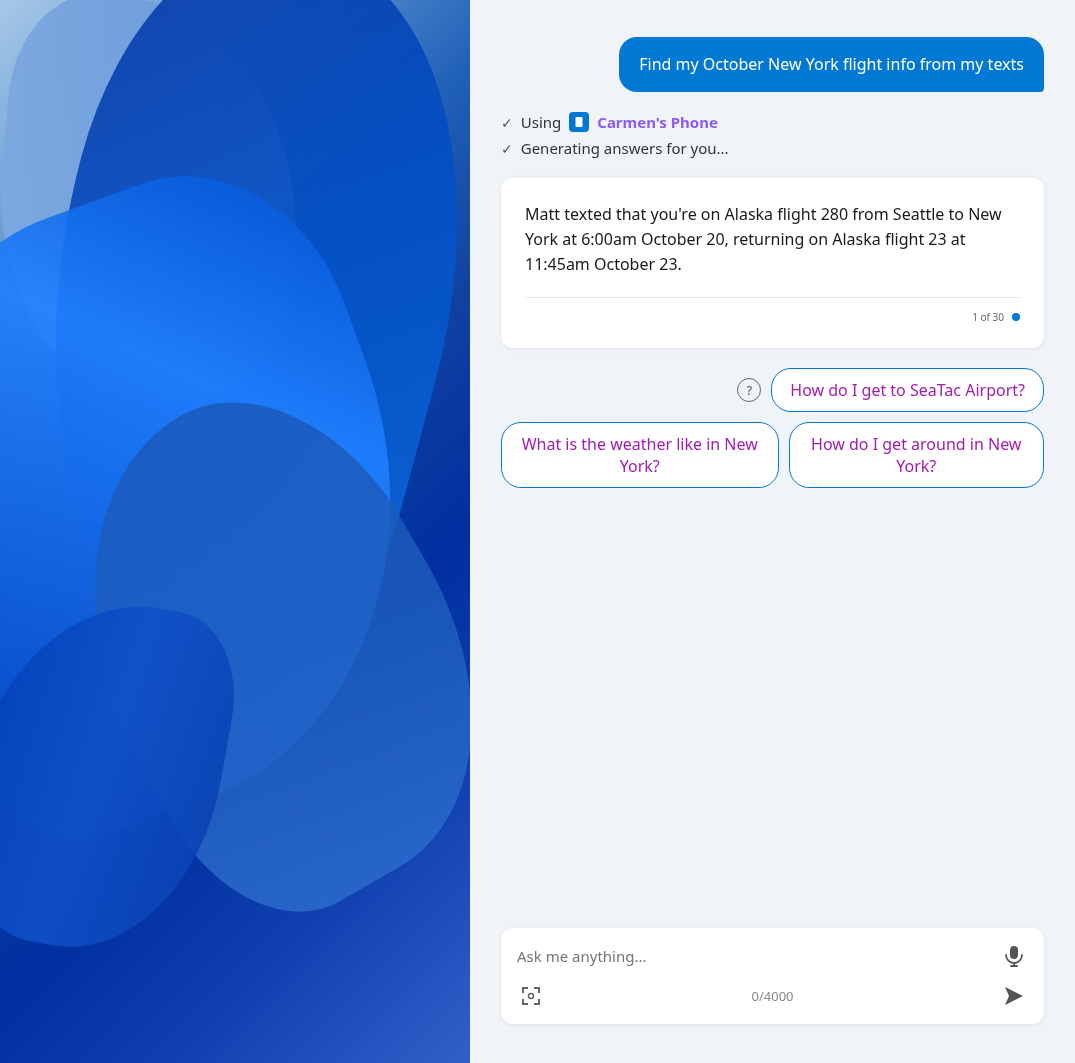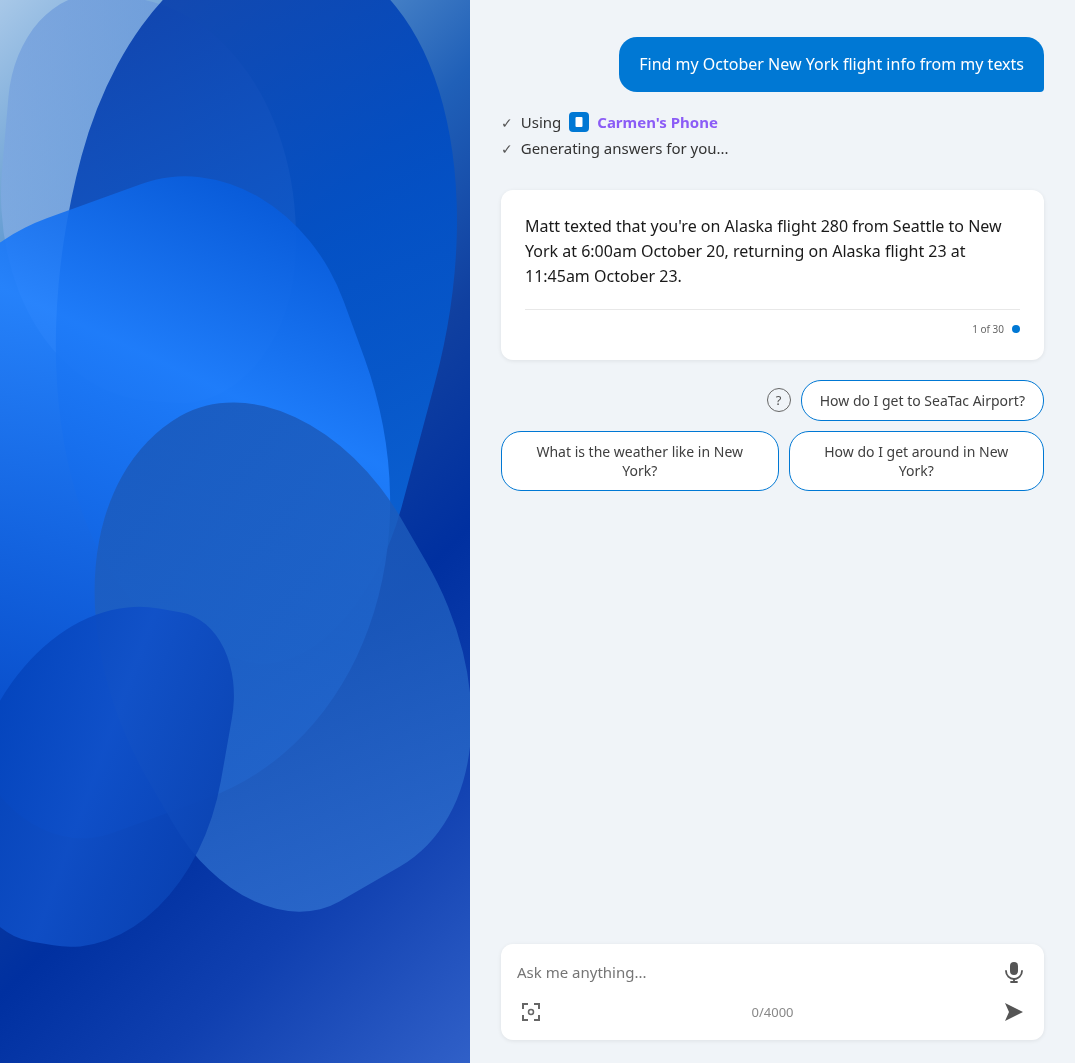--- a/index.html
+++ b/index.html
@@ -169,21 +169,20 @@
       color: #8b5cf6;
     }
 
     
     .ai-response-card {
       background: white;
       border-radius: 12px;
       padding: 24px;
       box-shadow: 0 1px 4px rgba(0,0,0,0.08);
       position: relative;
-      margin-top: 12px;
     }
 
     .ai-response-text {
       font-size: 16px;
       line-height: 1.55;
       color: #1a1a1a;
     }
 
     .ai-response-text p + p {
       margin-top: 16px;
@@ -235,39 +234,39 @@
       font-size: 13px;
       color: #555;
       flex-shrink: 0;
     }
 
     .suggestion-btn {
       background: white;
       border: 1.5px solid #0078d4;
       border-radius: 20px;
       padding: 10px 18px;
-      font-size: 14px;
-      color: #404040;
+      font-size: 16px;
+      color: #a21caf;
       cursor: pointer;
       font-family: inherit;
       transition: background 0.15s;
     }
 
     .suggestions-row {
       display: flex;
       align-items: center;
       justify-content: flex-end;
       gap: 10px;
     }
 
     
     .input-area {
       background: white;
       border-radius: 12px;
-      margin: 0 24px 16px 24px;
+      margin: 0 24px 32px 24px;
       padding: 14px 16px;
       box-shadow: 0 1px 4px rgba(0,0,0,0.08);
     }
 
     .input-row {
       display: flex;
       align-items: center;
       gap: 10px;
     }
 

